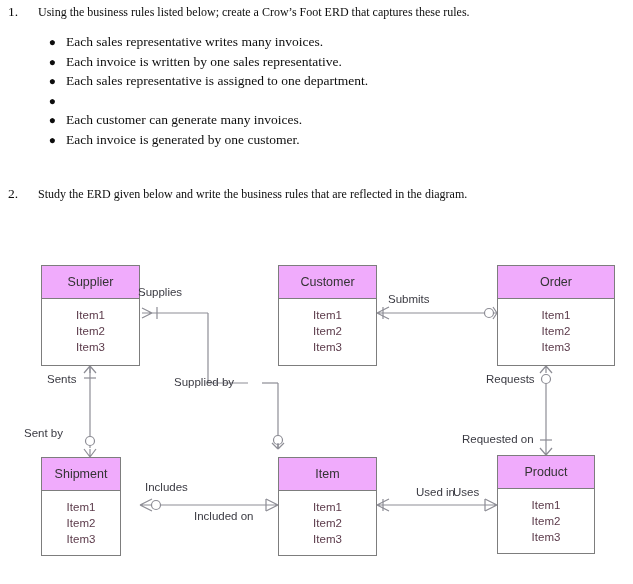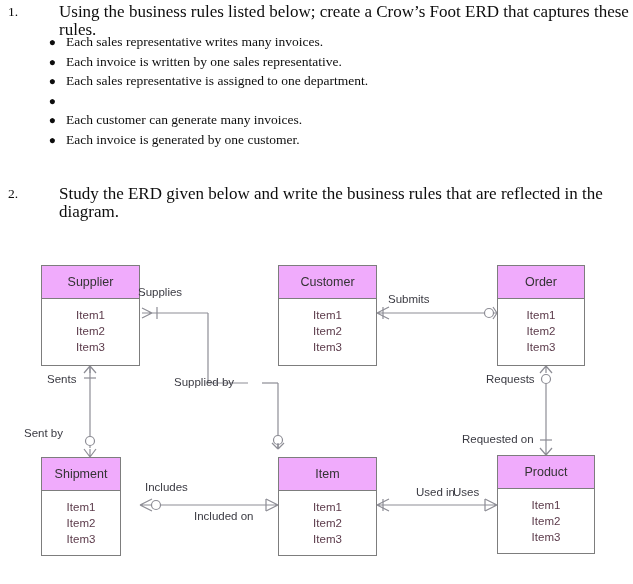--- a/index.html
+++ b/index.html
@@ -5,21 +5,21 @@
   html,body{margin:0;padding:0;}
   body{
     width:633px;height:584px;background:#ffffff;
     font-family:"Liberation Serif", serif;
     color:#0d0d0d;position:relative;overflow:hidden;
   }
   
   .q-block{position:absolute;left:0;top:0;width:633px;}
   .q-item{display:flex;align-items:flex-start;}
   .q-num{width:30px;text-align:left;padding-left:8px;font-size:13.5px;line-height:18px;flex:none;}
-  .q-text{font-size:17px;line-height:18px;margin-left:21px;}
+  .q-text{font-size:12px;line-height:18px;}
   .q1{position:absolute;left:0;top:3px;}
   .q2{position:absolute;left:0;top:185px;}
   .bullets{position:absolute;left:0;top:33px;width:633px;}
   .bullet-row{display:flex;align-items:flex-start;margin-bottom:1px;}
   .bullet-dot{width:56px;text-align:right;padding-right:10px;font-size:12px;line-height:18.5px;flex:none;}
   .bullet-text{font-size:13.5px;line-height:18.5px;}
 
   
   .erd{position:absolute;left:0;top:0;width:633px;height:584px;}
   .entity{position:absolute;border:1px solid #7d7d7d;background:#ffffff;box-sizing:border-box;}
@@ -143,21 +143,21 @@
 
   <div class="entity" style="left:278px;top:265px;width:99px;height:101px;">
     <div class="hdr">Customer</div>
     <div class="attrs">
       <div>Item1</div>
       <div>Item2</div>
       <div>Item3</div>
     </div>
   </div>
 
-  <div class="entity" style="left:497px;top:265px;width:88px;height:101px;">
+  <div class="entity" style="left:497px;top:265px;width:118px;height:101px;">
     <div class="hdr">Order</div>
     <div class="attrs">
       <div>Item1</div>
       <div>Item2</div>
       <div>Item3</div>
     </div>
   </div>
 
   <div class="entity" style="left:41px;top:457px;width:80px;height:99px;">
     <div class="hdr">Shipment</div>

